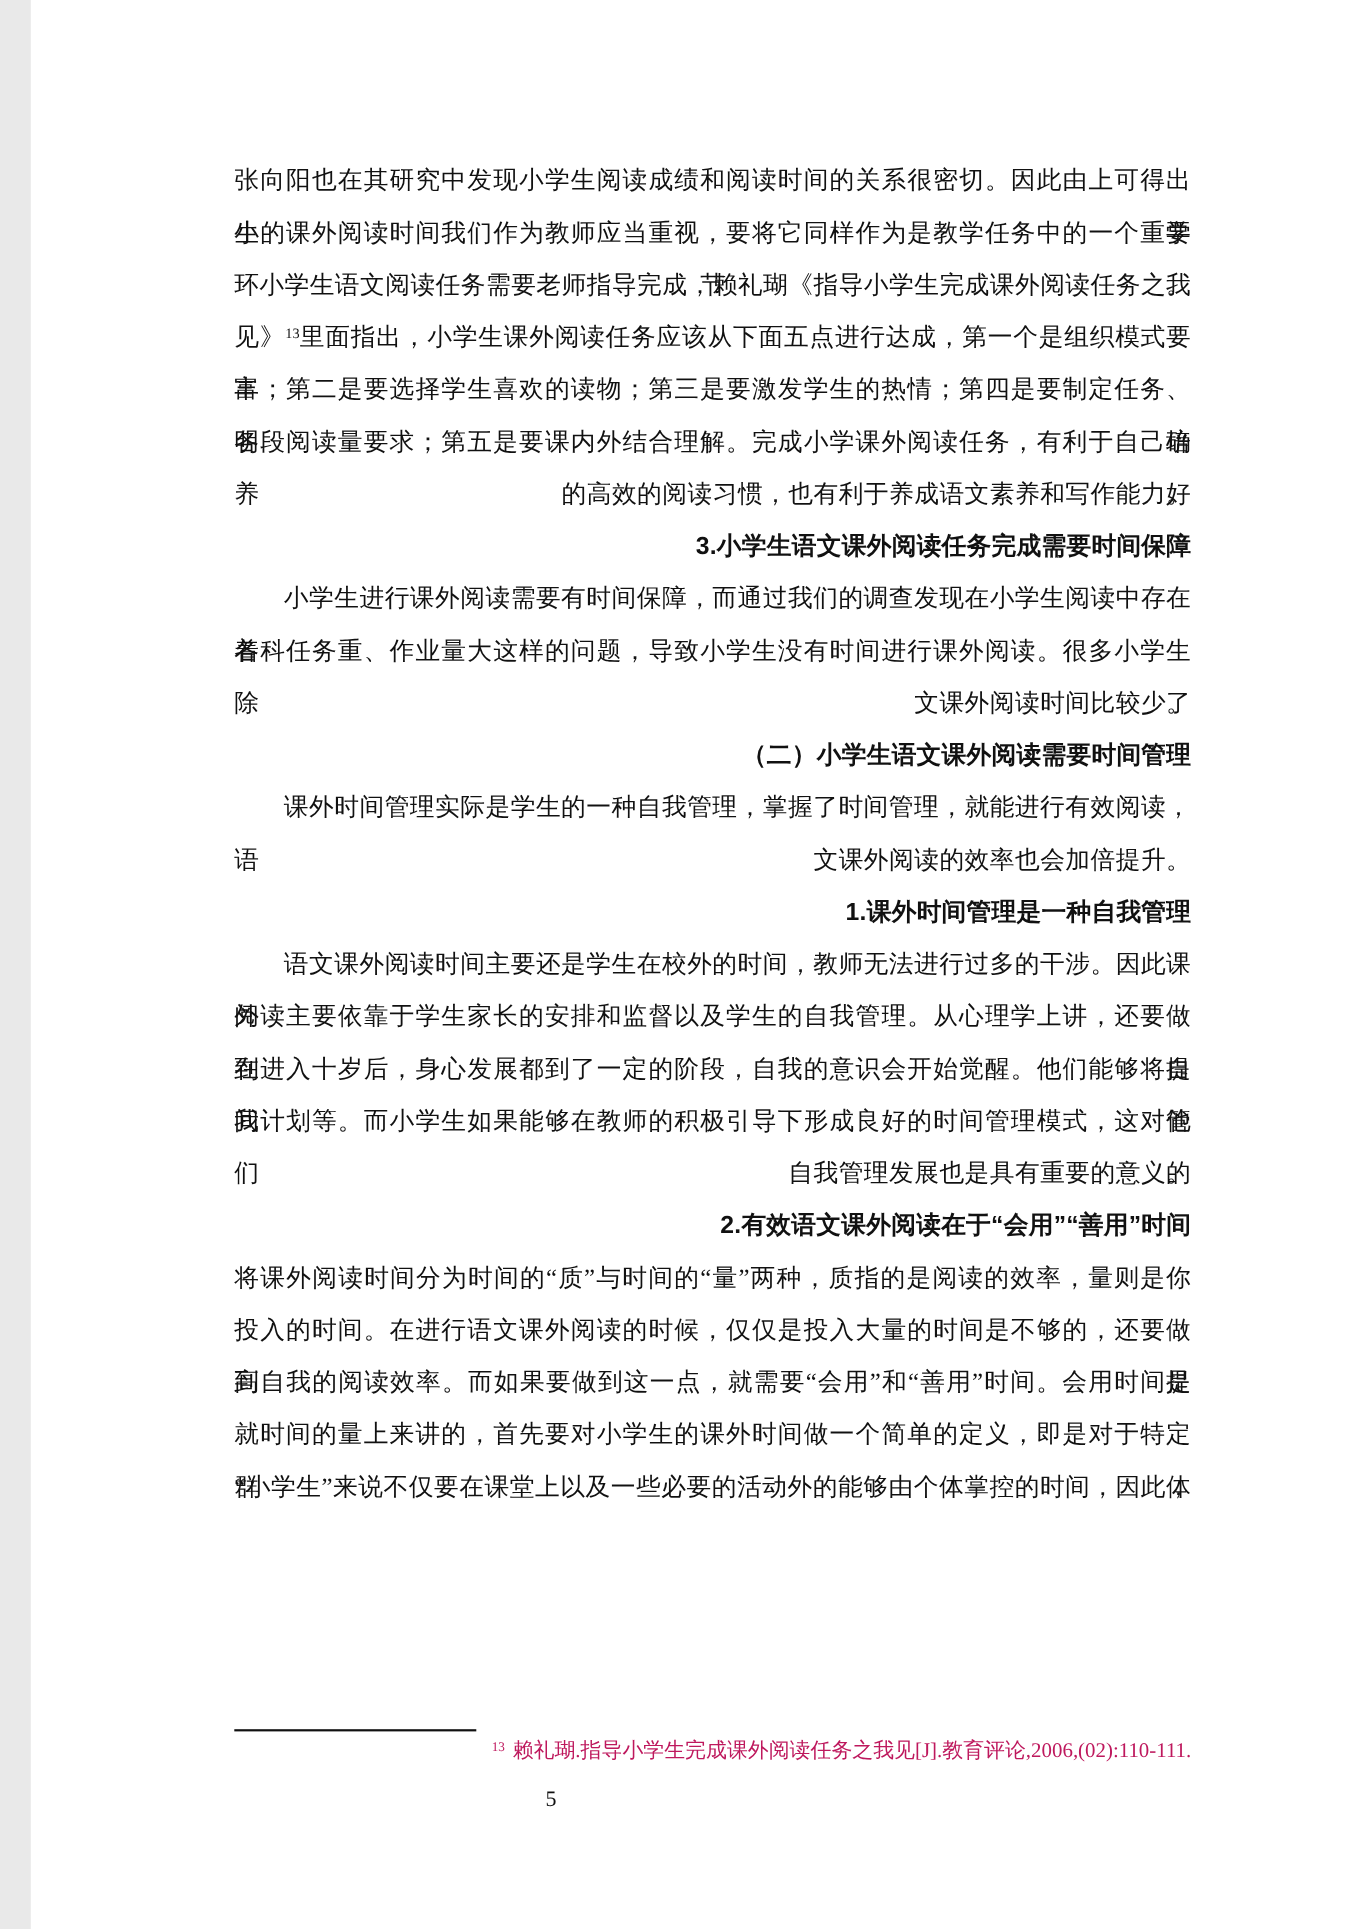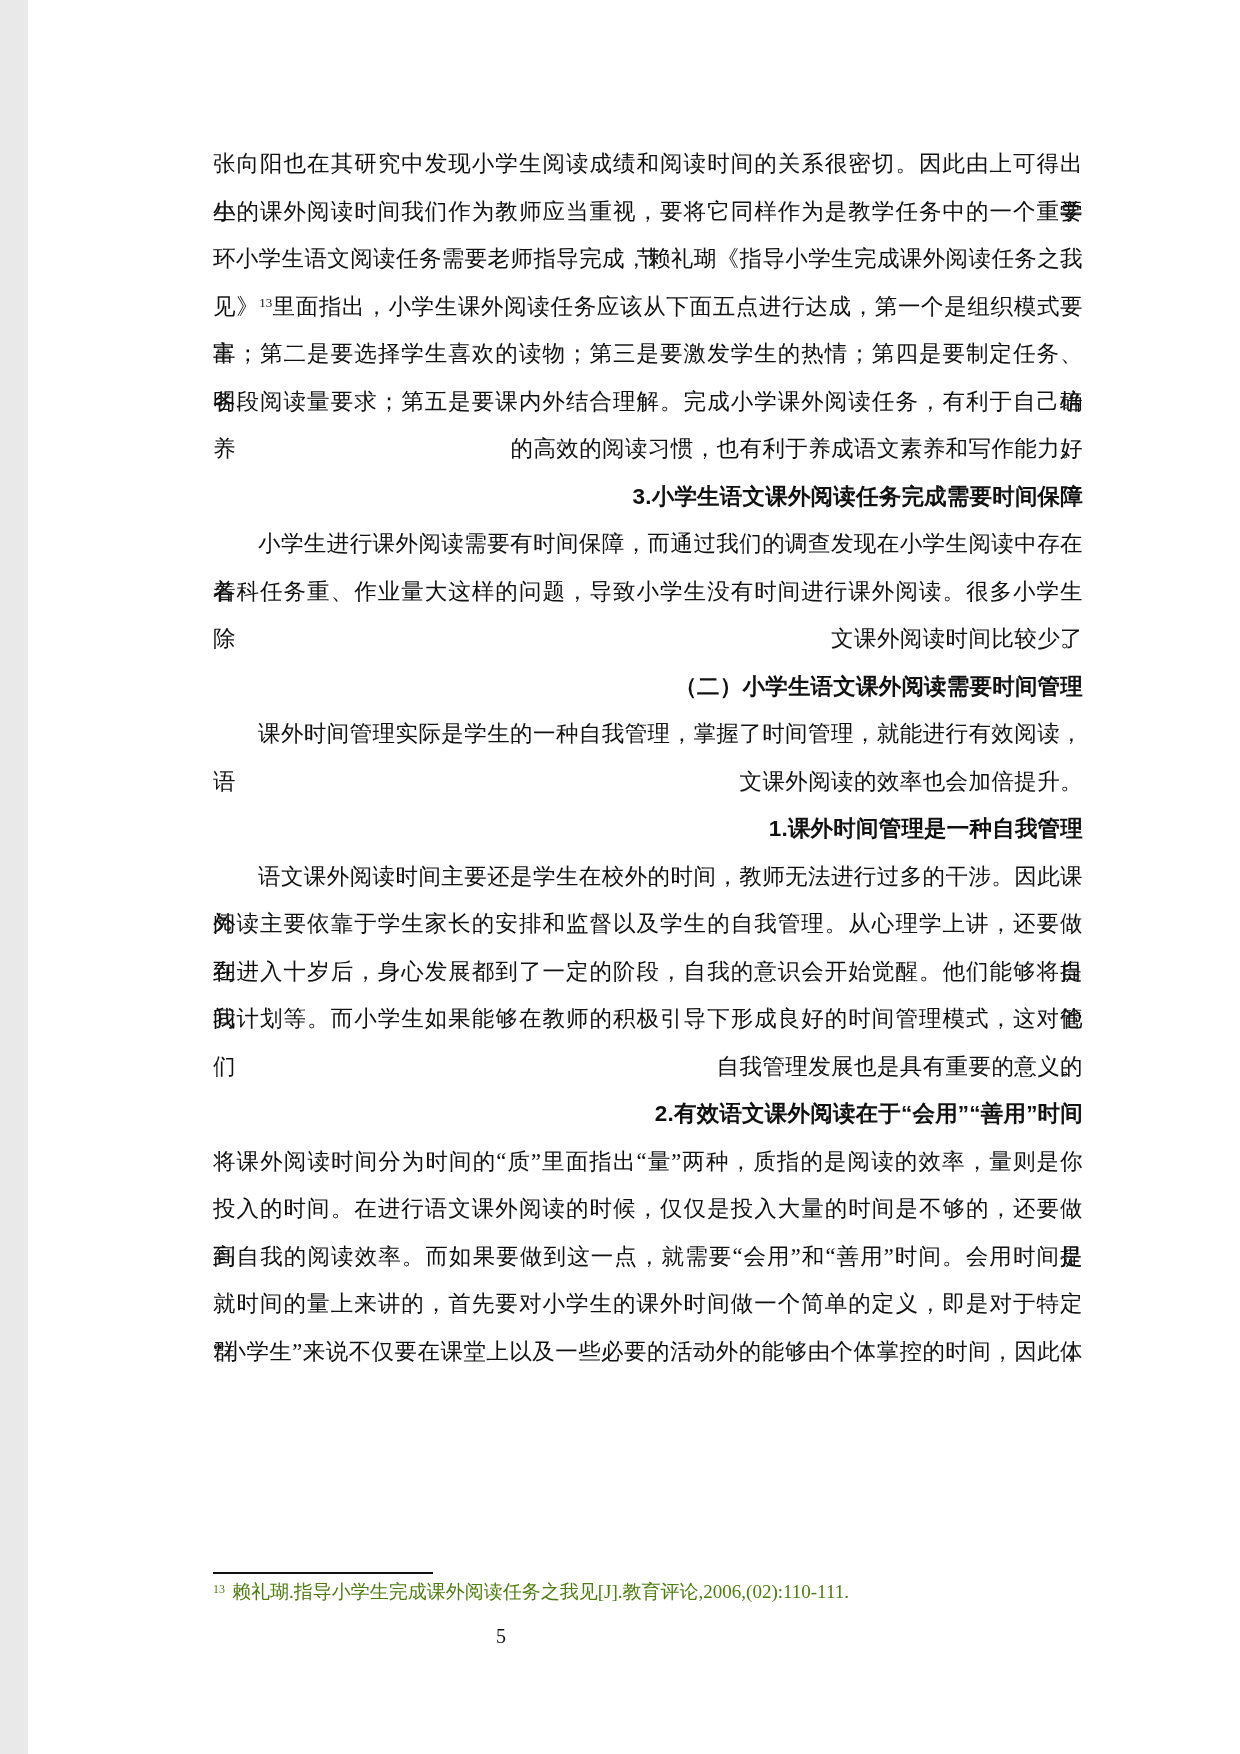--- a/index.html
+++ b/index.html
@@ -58,21 +58,22 @@
     height: 2px;
     background: #111111;
   }
   .footnote {
     position: absolute;
     left: 185px;
     top: 1579px;
     width: 870px;
     font-size: 19px;
     line-height: 26px;
-    color: #4d7c0f;
+    color: #be185d;
+    text-align: right;
   }
   .footnote sup {
     font-size: 12px;
     line-height: 0;
     vertical-align: 5px;
     margin-right: 7px;
   }
   .page-number {
     position: absolute;
     left: 443px;
@@ -102,21 +103,21 @@
       <div class="line h">（二）小学生语文课外阅读需要时间管理</div>
       <div class="line indent fill">课外时间管理实际是学生的一种自我管理，掌握了时间管理，就能进行有效阅读，语</div>
       <div class="line">文课外阅读的效率也会加倍提升。</div>
       <div class="line h indent">1.课外时间管理是一种自我管理</div>
       <div class="line indent fill">语文课外阅读时间主要还是学生在校外的时间，教师无法进行过多的干涉。因此课外</div>
       <div class="line fill">阅读主要依靠于学生家长的安排和监督以及学生的自我管理。从心理学上讲，还要做到提</div>
       <div class="line fill">在进入十岁后，身心发展都到了一定的阶段，自我的意识会开始觉醒。他们能够将自我管</div>
       <div class="line fill">间计划等。而小学生如果能够在教师的积极引导下形成良好的时间管理模式，这对他们的</div>
       <div class="line">自我管理发展也是具有重要的意义。</div>
       <div class="line h indent">2.有效语文课外阅读在于“会用”“善用”时间</div>
-      <div class="line fill">将课外阅读时间分为时间的“质”里面指出“量”两种，质指的是阅读的效率，量则是你</div>
+      <div class="line fill">将课外阅读时间分为时间的“质”与时间的“量”两种，质指的是阅读的效率，量则是你</div>
       <div class="line fill">投入的时间。在进行语文课外阅读的时候，仅仅是投入大量的时间是不够的，还要做到提</div>
       <div class="line fill">高自我的阅读效率。而如果要做到这一点，就需要“会用”和“善用”时间。会用时间是</div>
       <div class="line fill">就时间的量上来讲的，首先要对小学生的课外时间做一个简单的定义，即是对于特定群体</div>
       <div class="line fill">“小学生”来说不仅要在课堂上以及一些必要的活动外的能够由个体掌控的时间，因此，</div>
     </div>
   <div class="footnote-sep"></div>
   <div class="footnote"><sup>13</sup><span>赖礼瑚.指导小学生完成课外阅读任务之我见[J].教育评论,2006,(02):110-111.</span></div>
   <div class="page-number">5</div>
 </div>
 

